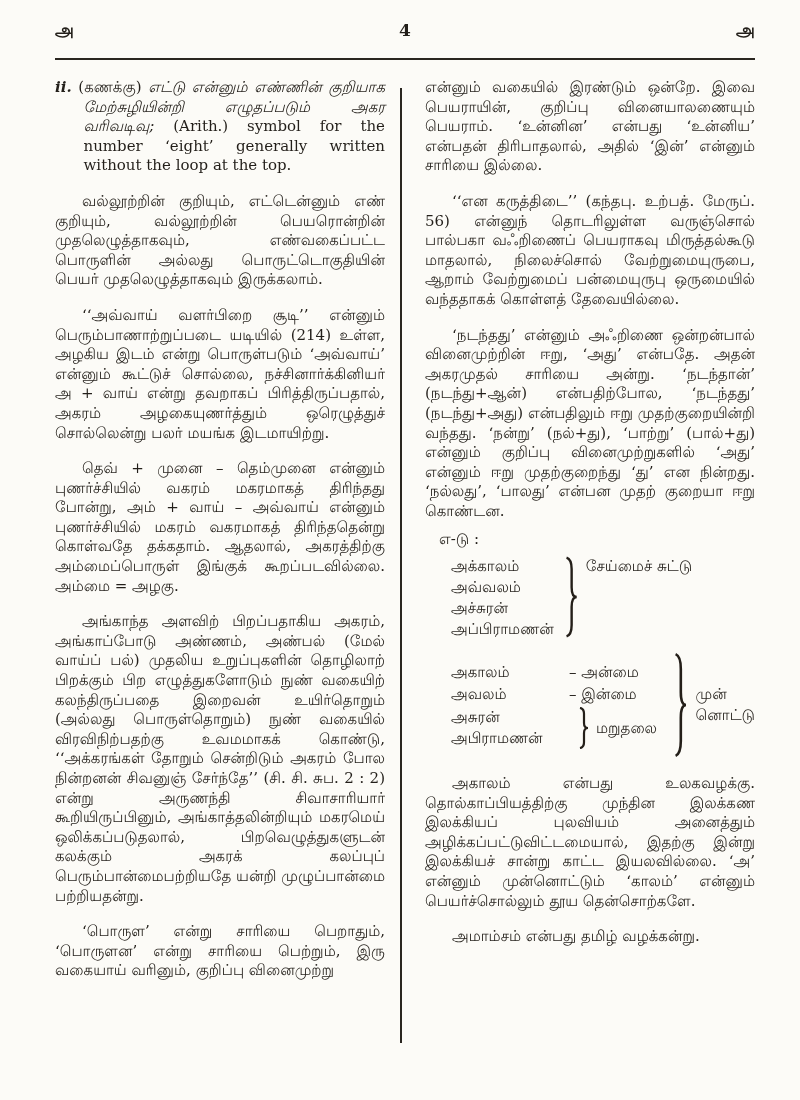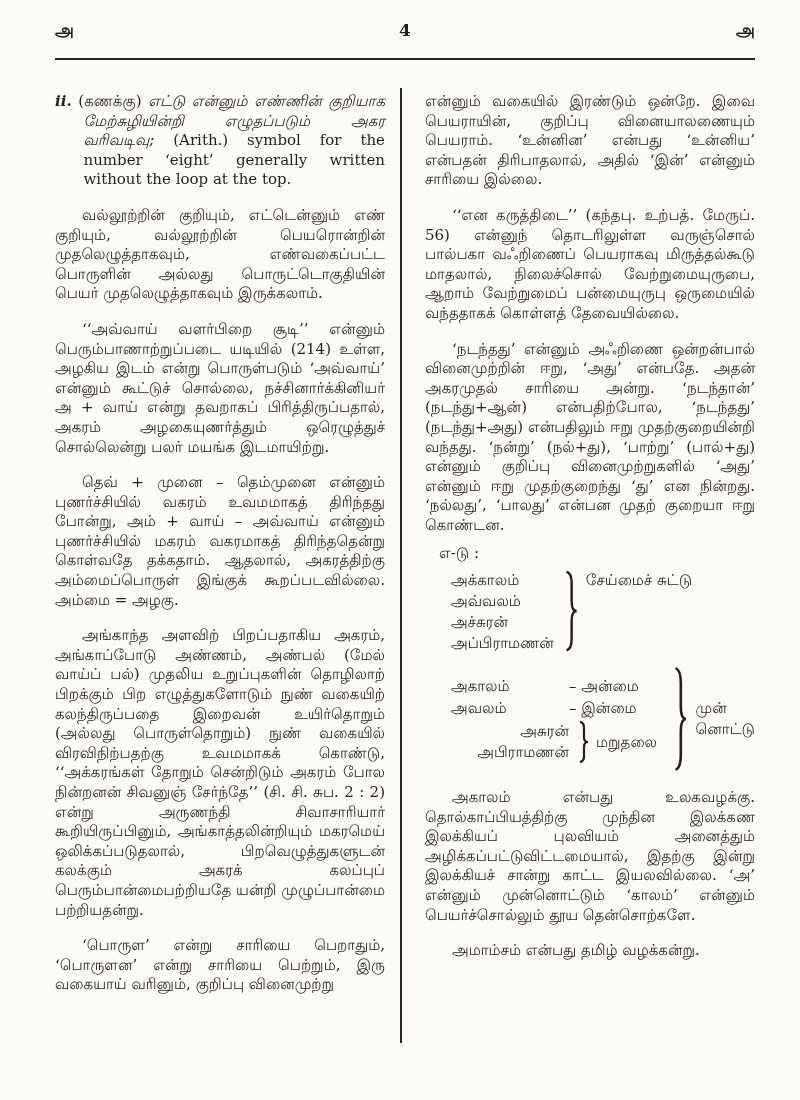--- a/index.html
+++ b/index.html
@@ -23,21 +23,21 @@
     position:absolute;top:58px;left:55px;width:700px;height:2px;
     background:#2a2620;
   }
   
   .divider{
     position:absolute;top:88px;left:400px;width:2px;height:955px;
     background:#2a2620;
   }
   
   .columns{
-    position:absolute;top:92px;left:55px;width:700px;
+    position:absolute;top:78px;left:55px;width:700px;
     display:grid;grid-template-columns:330px 330px;column-gap:40px;
   }
   .col{font-size:15px;line-height:19.6px;}
   .col p{margin:0 0 9px 0;text-align:justify;}
   p.indent{text-indent:1.8em;margin-top:16px;}
   
   .def{padding-left:1.9em;text-indent:-1.9em;}
   .def .marker{font-style:italic;font-weight:bold;}
   .def .tamil-def{font-style:italic;}
   
@@ -48,21 +48,21 @@
   .ex-items > div{line-height:21px;}
   .brace{display:block;}
   .brace-1{width:14px;height:82px;margin:0 8px 0 10px;}
   .brace-sm{width:11px;height:42px;margin:0 7px 0 9px;}
   .brace-lg{width:15px;height:106px;margin:0 8px 0 14px;}
   .ex-caption{white-space:pre-line;line-height:21px;}
   .g2-left{width:218px;}
   .g2-row{display:flex;line-height:22px;}
   .g2-row .word{width:118px;}
   .g2-sub{display:flex;align-items:center;margin-top:2px;}
-  .g2-sub .ex-items{width:118px;text-align:right;}
+  .g2-sub .ex-items{width:118px;}
 </style>
 </head>
 <body>
 
 <div class="page">
 
   <div class="header">
     <span>அ</span>
     <span class="page-num">4</span>
     <span>அ</span>
@@ -74,21 +74,21 @@
 
     <div class="col">
       <p class="def">
         <span class="marker">ii.</span>
         <span>(கணக்கு)</span>
         <span class="tamil-def">எட்டு என்னும் எண்ணின் குறியாக மேற்சுழியின்றி எழுதப்படும் அகர வரிவடிவு;</span>
         <span>(Arith.) symbol for the number ‘eight’ generally written without the loop at the top.</span>
       </p>
       <p class="indent">வல்லூற்றின் குறியும், எட்டென்னும் எண் குறியும், வல்லூற்றின் பெயரொன்றின் முதலெழுத்தாகவும், எண்வகைப்பட்ட பொருளின் அல்லது பொருட்டொகுதியின் பெயர் முதலெழுத்தாகவும் இருக்கலாம்.</p>
       <p class="indent">‘‘அவ்வாய் வளர்பிறை சூடி’’ என்னும் பெரும்பாணாற்றுப்படை யடியில் (214) உள்ள, அழகிய இடம் என்று பொருள்படும் ‘அவ்வாய்’ என்னும் கூட்டுச் சொல்லை, நச்சினார்க்கினியர் அ + வாய் என்று தவறாகப் பிரித்திருப்பதால், அகரம் அழகையுணர்த்தும் ஒரெழுத்துச் சொல்லென்று பலர் மயங்க இடமாயிற்று.</p>
-      <p class="indent">தெவ் + முனை – தெம்முனை என்னும் புணர்ச்சியில் வகரம் உவமமாகத் திரிந்தது போன்று, அம் + வாய் – அவ்வாய் என்னும் புணர்ச்சியில் மகரம் வகரமாகத் திரிந்ததென்று கொள்வதே தக்கதாம். ஆதலால், அகரத்திற்கு அம்மைப்பொருள் இங்குக் கூறப்படவில்லை. அம்மை = அழகு.</p>
+      <p class="indent">தெவ் + முனை – தெம்முனை என்னும் புணர்ச்சியில் வகரம் மகரமாகத் திரிந்தது போன்று, அம் + வாய் – அவ்வாய் என்னும் புணர்ச்சியில் மகரம் வகரமாகத் திரிந்ததென்று கொள்வதே தக்கதாம். ஆதலால், அகரத்திற்கு அம்மைப்பொருள் இங்குக் கூறப்படவில்லை. அம்மை = அழகு.</p>
       <p class="indent">அங்காந்த அளவிற் பிறப்பதாகிய அகரம், அங்காப்போடு அண்ணம், அண்பல் (மேல் வாய்ப் பல்) முதலிய உறுப்புகளின் தொழிலாற் பிறக்கும் பிற எழுத்துகளோடும் நுண் வகையிற் கலந்திருப்பதை இறைவன் உயிர்தொறும் (அல்லது பொருள்தொறும்) நுண் வகையில் விரவிநிற்பதற்கு உவமமாகக் கொண்டு, ‘‘அக்கரங்கள் தோறும் சென்றிடும் அகரம் போல நின்றனன் சிவனுஞ் சேர்ந்தே’’ (சி. சி. சுப. 2 : 2) என்று அருணந்தி சிவாசாரியார் கூறியிருப்பினும், அங்காத்தலின்றியும் மகரமெய் ஒலிக்கப்படுதலால், பிறவெழுத்துகளுடன் கலக்கும் அகரக் கலப்புப் பெரும்பான்மைபற்றியதே யன்றி முழுப்பான்மை பற்றியதன்று.</p>
       <p class="indent">‘பொருள’ என்று சாரியை பெறாதும், ‘பொருளன’ என்று சாரியை பெற்றும், இரு வகையாய் வரினும், குறிப்பு வினைமுற்று</p>
     </div>
 
     <div class="col">
       <p>என்னும் வகையில் இரண்டும் ஒன்றே. இவை பெயராயின், குறிப்பு வினையாலணையும் பெயராம். ‘உன்னின’ என்பது ‘உன்னிய’ என்பதன் திரிபாதலால், அதில் ‘இன்’ என்னும் சாரியை இல்லை.</p>
       <p class="indent">‘‘என கருத்திடை’’ (கந்தபு. உற்பத். மேருப். 56) என்னுந் தொடரிலுள்ள வருஞ்சொல் பால்பகா வஃறிணைப் பெயராகவு மிருத்தல்கூடு மாதலால், நிலைச்சொல் வேற்றுமையுருபை, ஆறாம் வேற்றுமைப் பன்மையுருபு ஒருமையில் வந்ததாகக் கொள்ளத் தேவையில்லை.</p>
       <p class="indent">‘நடந்தது’ என்னும் அஃறிணை ஒன்றன்பால் வினைமுற்றின் ஈறு, ‘அது’ என்பதே. அதன் அகரமுதல் சாரியை அன்று. ‘நடந்தான்’ (நடந்து+ஆன்) என்பதிற்போல, ‘நடந்தது’ (நடந்து+அது) என்பதிலும் ஈறு முதற்குறையின்றி வந்தது. ‘நன்று’ (நல்+து), ‘பாற்று’ (பால்+து) என்னும் குறிப்பு வினைமுற்றுகளில் ‘அது’ என்னும் ஈறு முதற்குறைந்து ‘து’ என நின்றது. ‘நல்லது’, ‘பாலது’ என்பன முதற் குறையா ஈறு கொண்டன.</p>
 
       <div class="ex">

